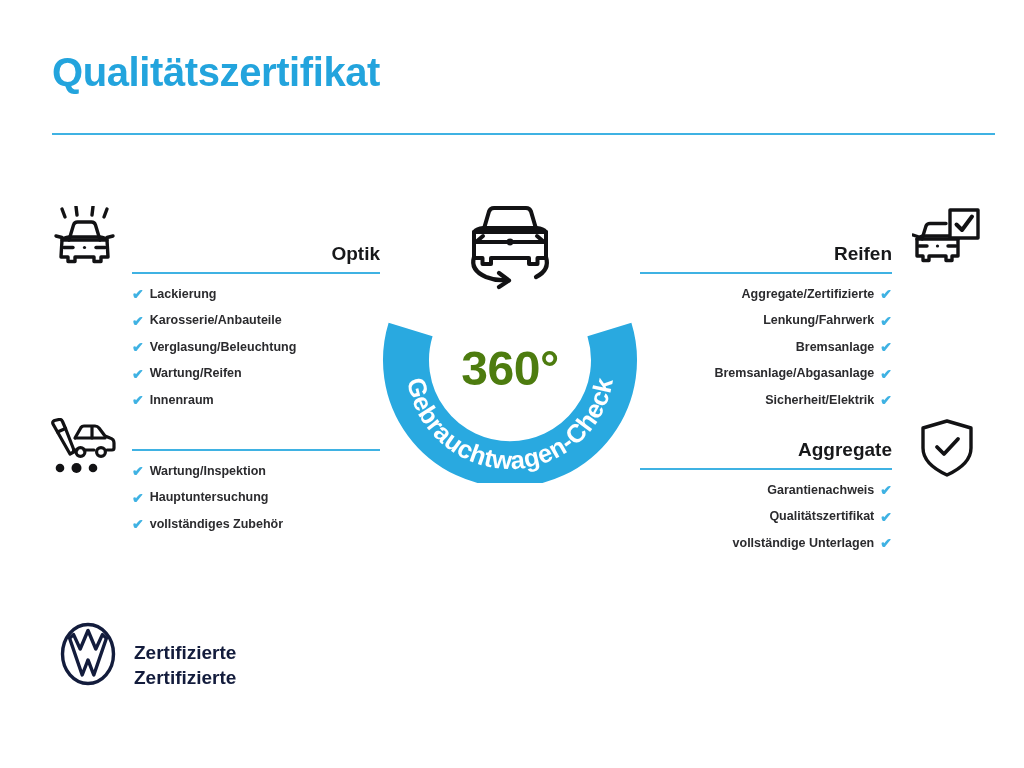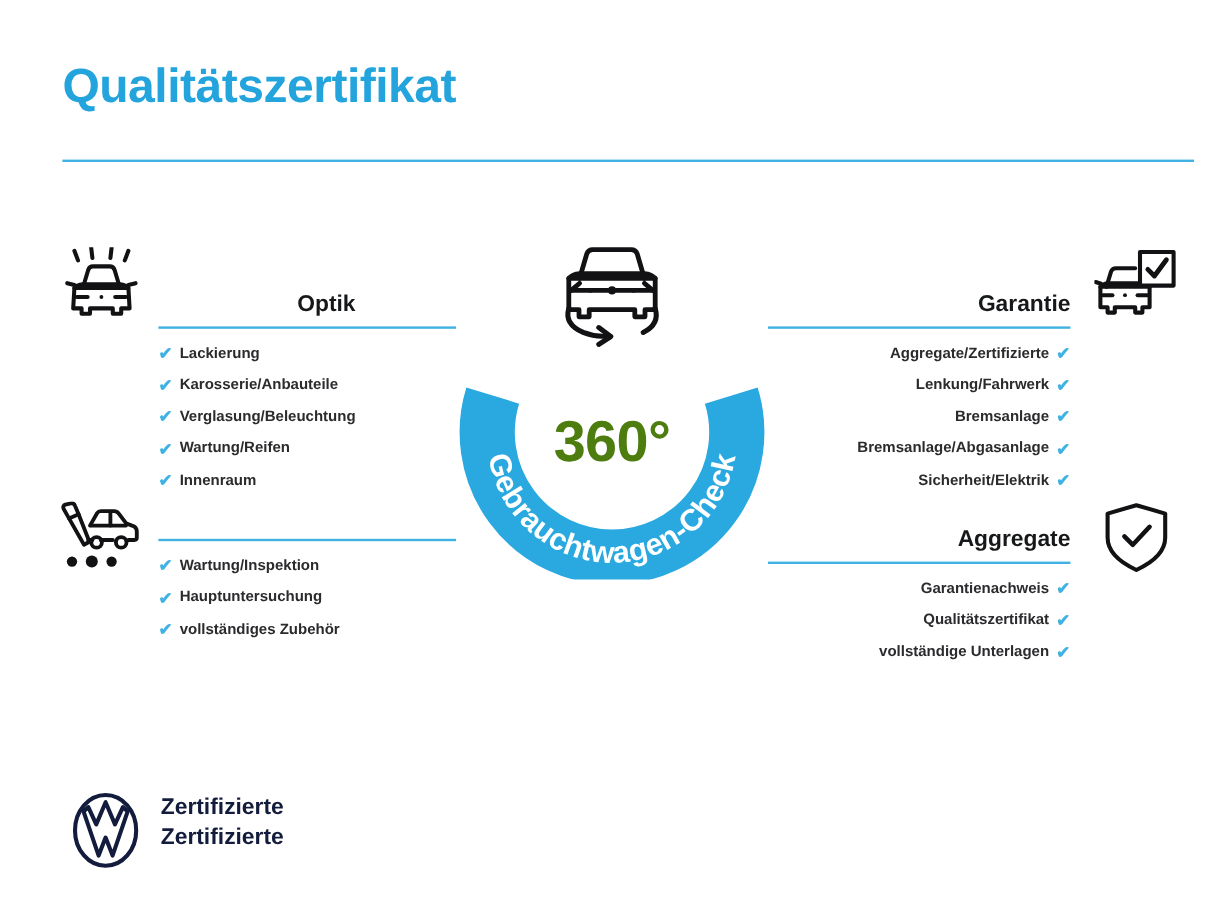--- a/index.html
+++ b/index.html
@@ -76,21 +76,21 @@
     align-items: center;
   }
   .check {
     color: #3fb2e3;
     font-size: 14px;
     font-weight: bold;
     line-height: 1;
   }
 
   
-  .block.left .block-heading { text-align: center; margin-left: 32px; }
+  .block.left .block-heading { text-align: right; margin-left: 32px; }
   .block.left .block-list li { justify-content: flex-start; }
   .block.left .check { margin-right: 6px; }
 
   
   .block.right .block-heading { text-align: right; }
   .block.right .block-list li { justify-content: flex-end; }
   .block.right .check { margin-left: 6px; order: 2; }
 
   
   #block-optik     { left: 132px; top: 244px; width: 248px; }
@@ -134,23 +134,23 @@
     left: 452px;
     top: 198px;
     width: 116px;
     height: 96px;
   }
 
   
   #footer-logo {
     position: absolute;
     left: 60px;
-    top: 660px;
+    top: 622px;
     display: flex;
-    align-items: flex-start;
+    align-items: flex-end;
   }
   #vw-mark { width: 56px; height: 64px; }
   .logo-text {
     margin-left: 18px;
     color: #131c3c;
     font-size: 19px;
     font-weight: bold;
     line-height: 1.32;
     white-space: nowrap;
   }
@@ -262,21 +262,21 @@
       <path d="M36 38 L44 38"></path>
       <path d="M1 27 L5.5 28.5"></path>
       <circle cx="25.5" cy="38" r="1.6" fill="#121214" stroke="none"></circle>
 
       <rect x="38" y="2" width="28" height="28" fill="#ffffff"></rect>
       <path d="M44.5 16.5 L50 22 L60 8.5" stroke-width="4"></path>
     </svg>
   </div>
 
   <div class="block right" id="block-technik">
-    <div class="block-heading">Garantie</div>
+    <div class="block-heading">Reifen</div>
     <div class="block-rule"></div>
     <ul class="block-list">
       <li>
           <span class="check">✔</span>
           <span>Aggregate/Zertifizierte</span>
         </li>
       <li>
           <span class="check">✔</span>
           <span>Lenkung/Fahrwerk</span>
         </li>

